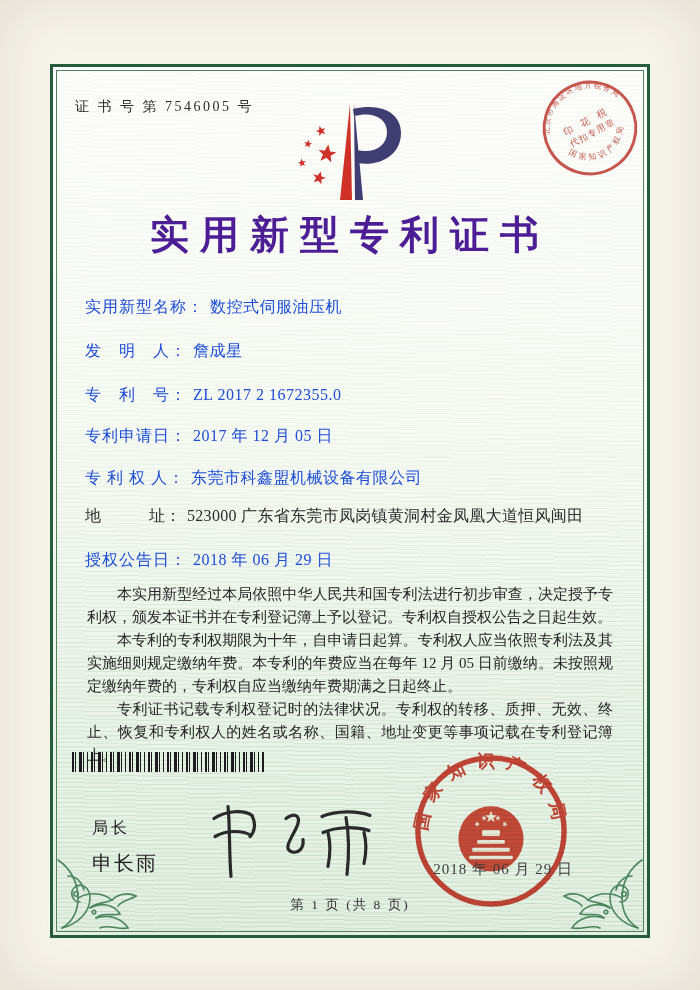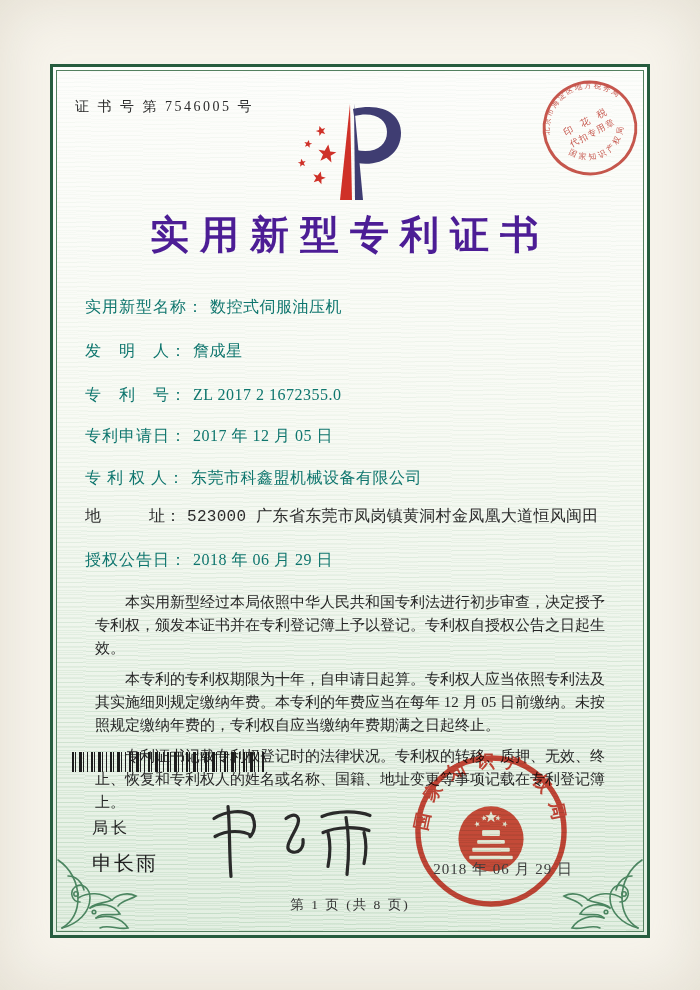--- a/index.html
+++ b/index.html
@@ -34,30 +34,30 @@
     -webkit-mask-image:linear-gradient(to bottom,rgba(0,0,0,.18) 0%,rgba(0,0,0,.35) 45%,rgba(0,0,0,.85) 80%,rgba(0,0,0,.95) 100%);
             mask-image:linear-gradient(to bottom,rgba(0,0,0,.18) 0%,rgba(0,0,0,.35) 45%,rgba(0,0,0,.85) 80%,rgba(0,0,0,.95) 100%);
   }
   .abs{position:absolute;}
   
   .cert-no{left:75px;top:98px;font-size:14px;letter-spacing:2.5px;color:#2b2b2b;}
   .logo{left:282px;top:102px;width:140px;height:100px;}
   .title{left:0;right:0;top:208px;text-align:center;font-size:39px;font-weight:600;
          letter-spacing:11px;color:#4c1d95;}
   
-  .row{left:85px;font-size:16px;color:#0f766e;white-space:nowrap;}
+  .row{left:85px;font-size:16px;color:#1d4ed8;white-space:nowrap;}
   .row .lbl{letter-spacing:1px;}
   .row .val{margin-left:6px;letter-spacing:.5px;}
-  .addr-wrap{left:85px;font-size:16px;font-family:Liberation Mono, monospace;}
+  .addr-wrap{left:85px;font-size:16px;}
   .addr-lines{display:inline-block;vertical-align:top;margin-left:6px;}
   .grant-no{left:400px;}
   
   .body-text{left:87px;top:583px;width:526px;font-size:15px;line-height:23px;
              color:#262626;text-align:justify;}
-  .body-text p{margin:8px;text-indent:2em;}
+  .body-text p{margin:0;text-indent:2em;}
   
   .barcode{left:72px;top:752px;width:192px;height:20px;
     background:repeating-linear-gradient(90deg,
       #1c1c1c 0 2px, rgba(0,0,0,0) 2px 3px,
       #1c1c1c 3px 4px, rgba(0,0,0,0) 4px 7px,
       #1c1c1c 7px 10px, rgba(0,0,0,0) 10px 11px,
       #1c1c1c 11px 12px, rgba(0,0,0,0) 12px 15px,
       #1c1c1c 15px 16px, rgba(0,0,0,0) 16px 19px);
   }
   

